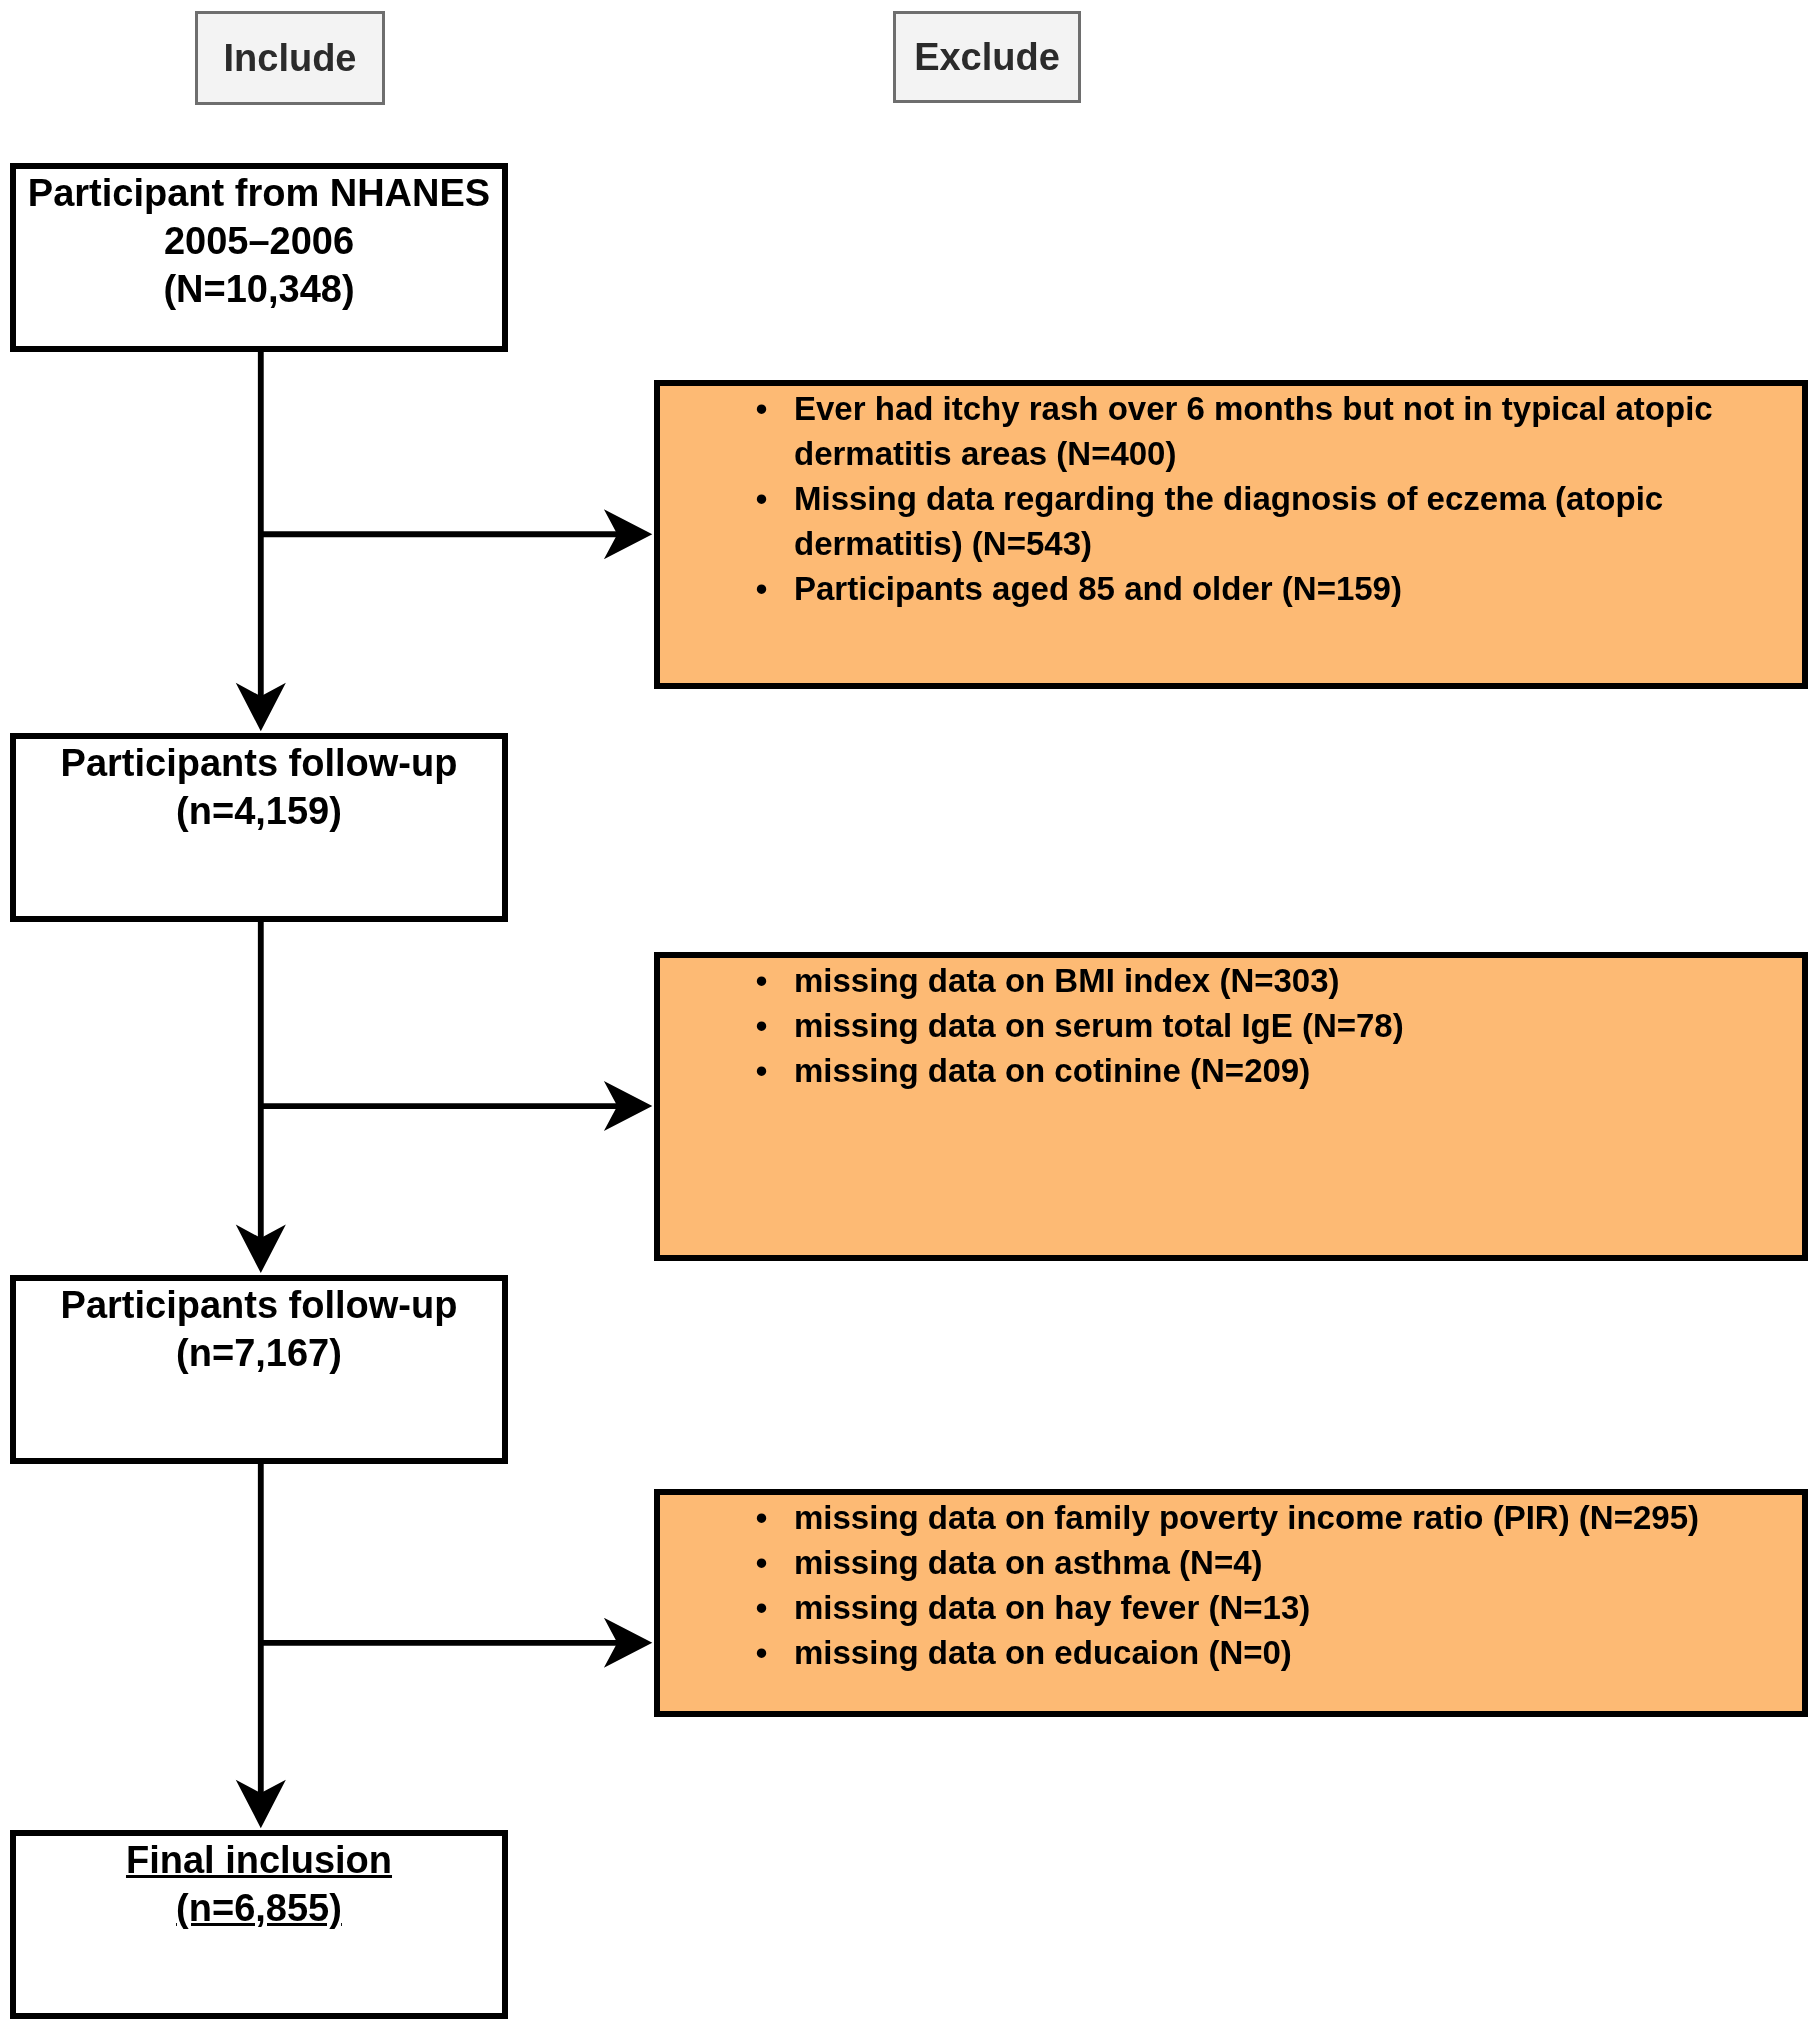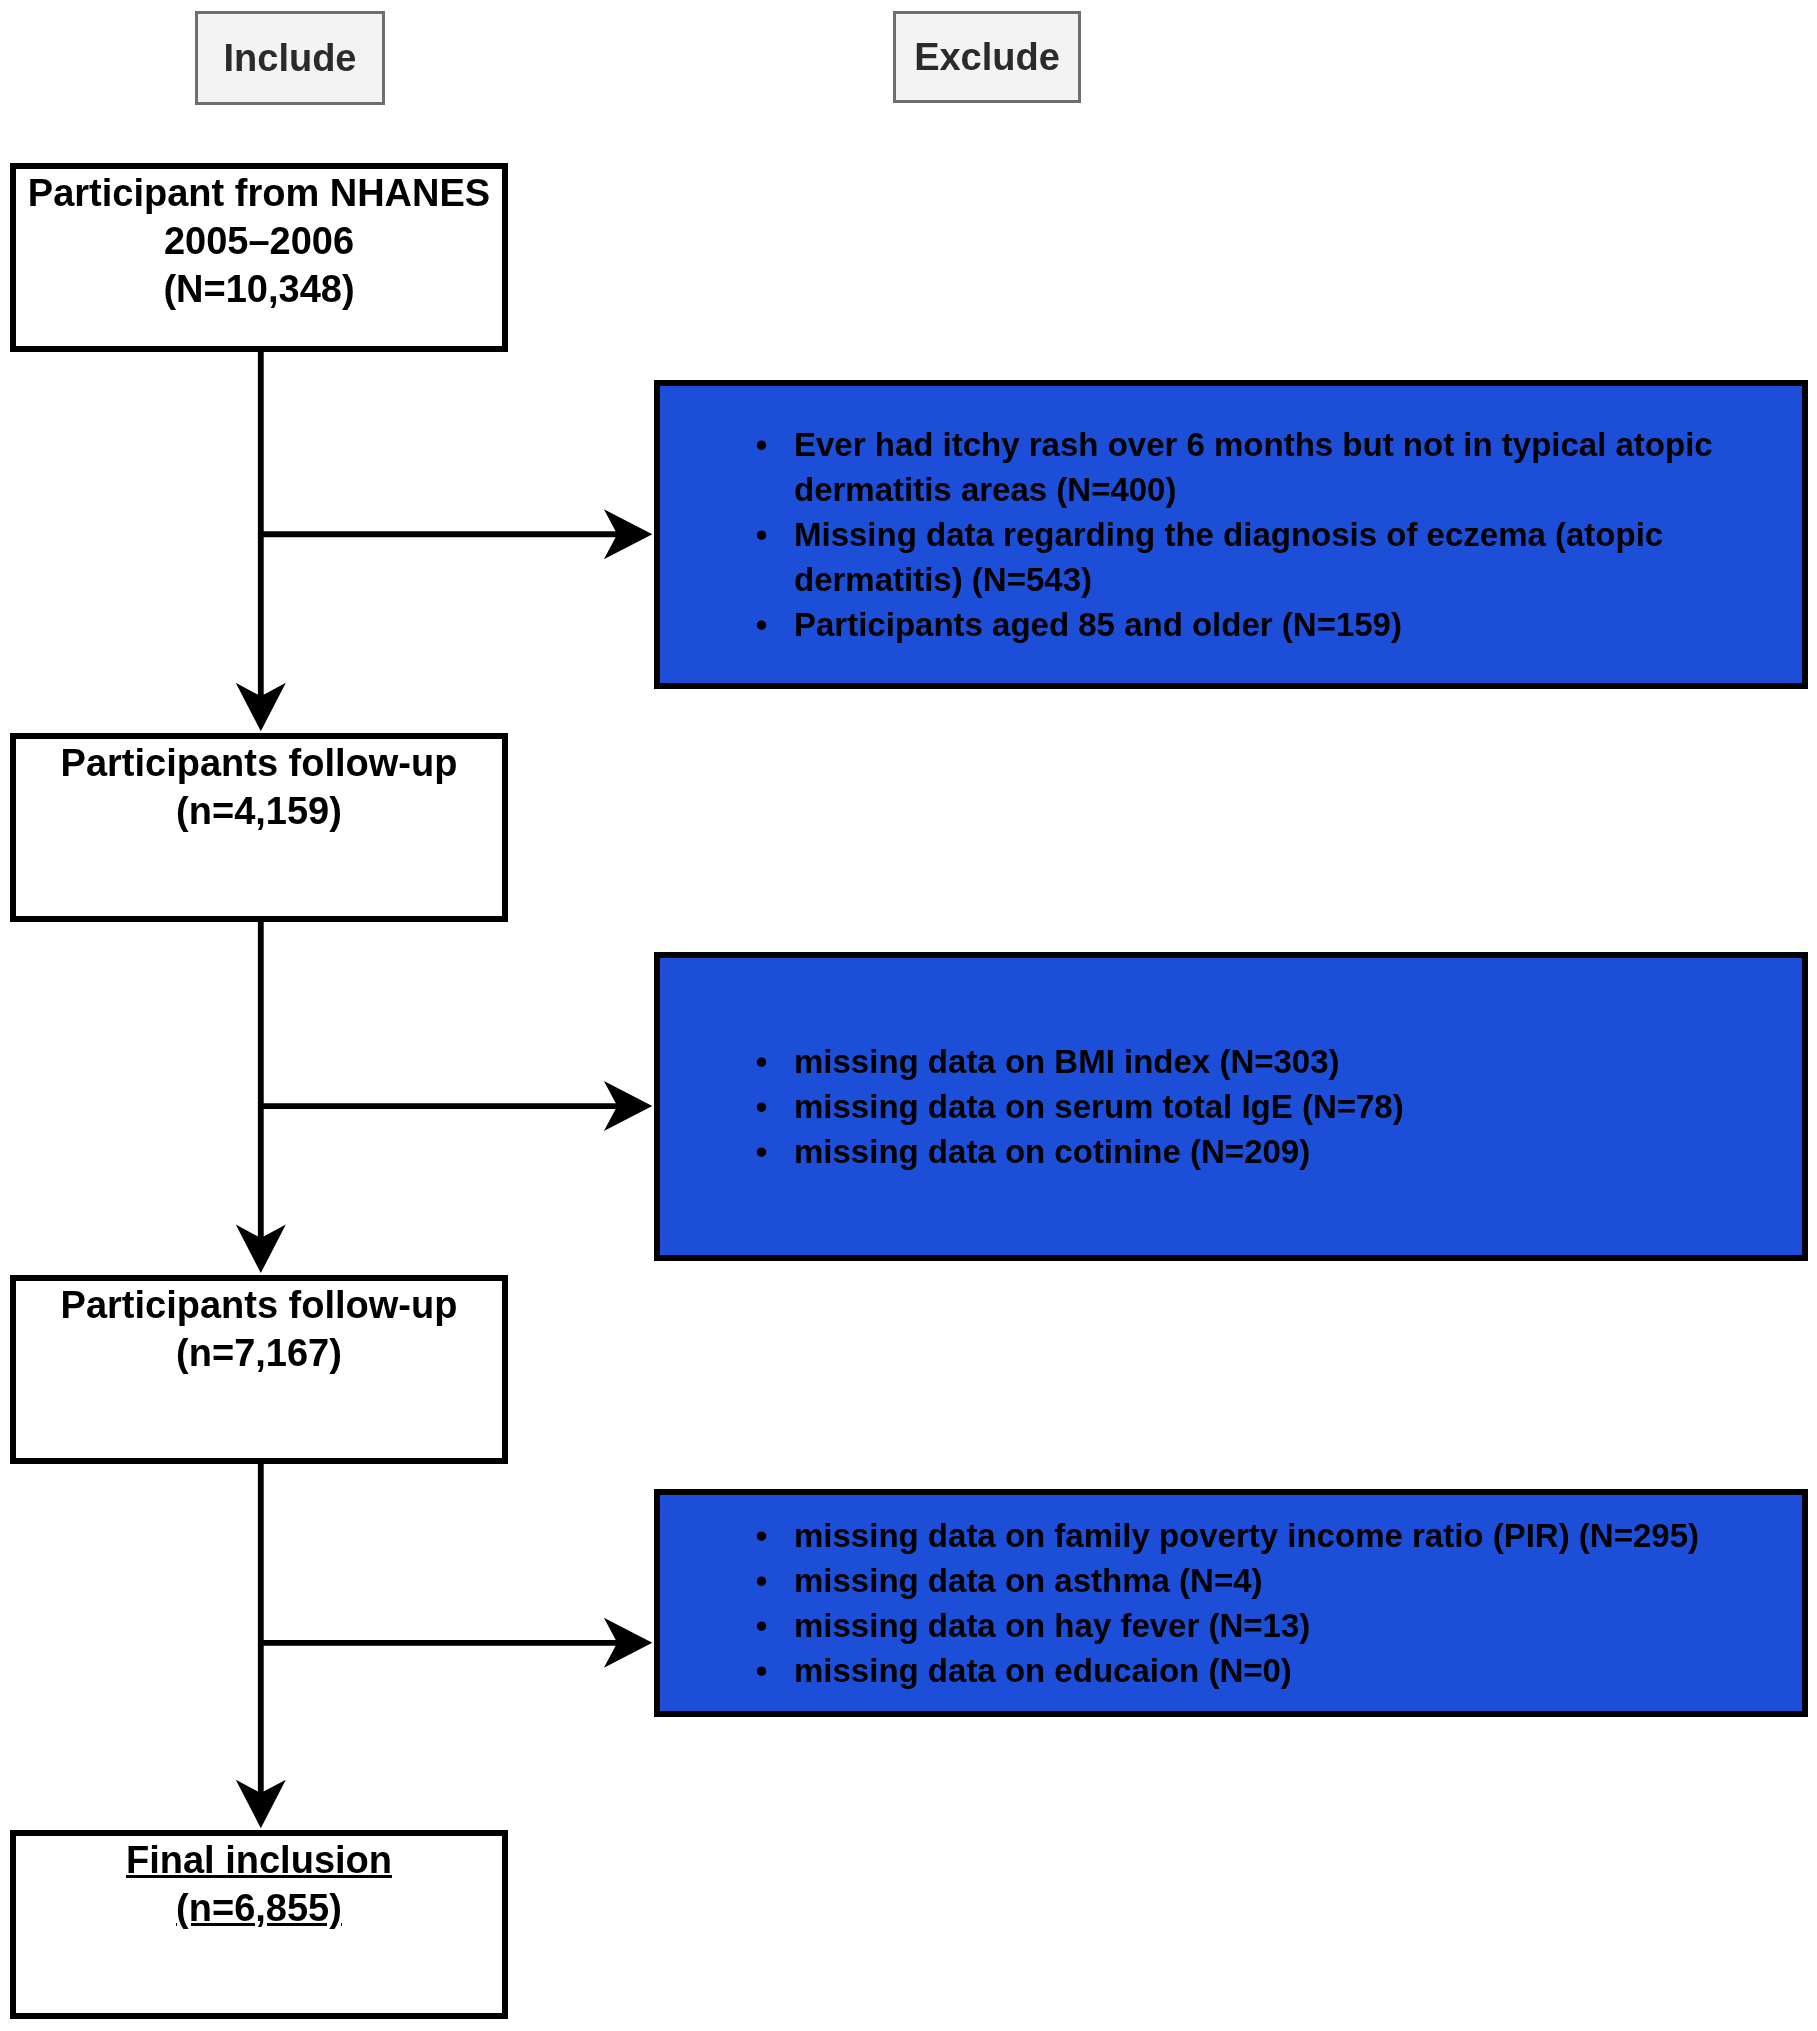--- a/index.html
+++ b/index.html
@@ -53,23 +53,22 @@
   #box-2 { top: 733px; }
   #box-3 { top: 1275px; }
   #box-4 { top: 1830px; text-decoration: underline; }
 
   
   .exc-box {
     position: absolute;
     left: 654px;
     width: 1154px;
     border: 6.7px solid #000000;
-    background: #1d4ed8;
+    background: #fdba74;
     display: flex;
-    align-items: center;
     font-size: 33px;
     line-height: 45px;
   }
   #exc-1 { top: 380px;  height: 309px; }
   #exc-2 { top: 952px; height: 309px; }
   #exc-3 { top: 1489px; height: 228px; }
   .exc-box ul {
     list-style: none;
     margin: 0;
     padding: 0 10px 0 94px;

